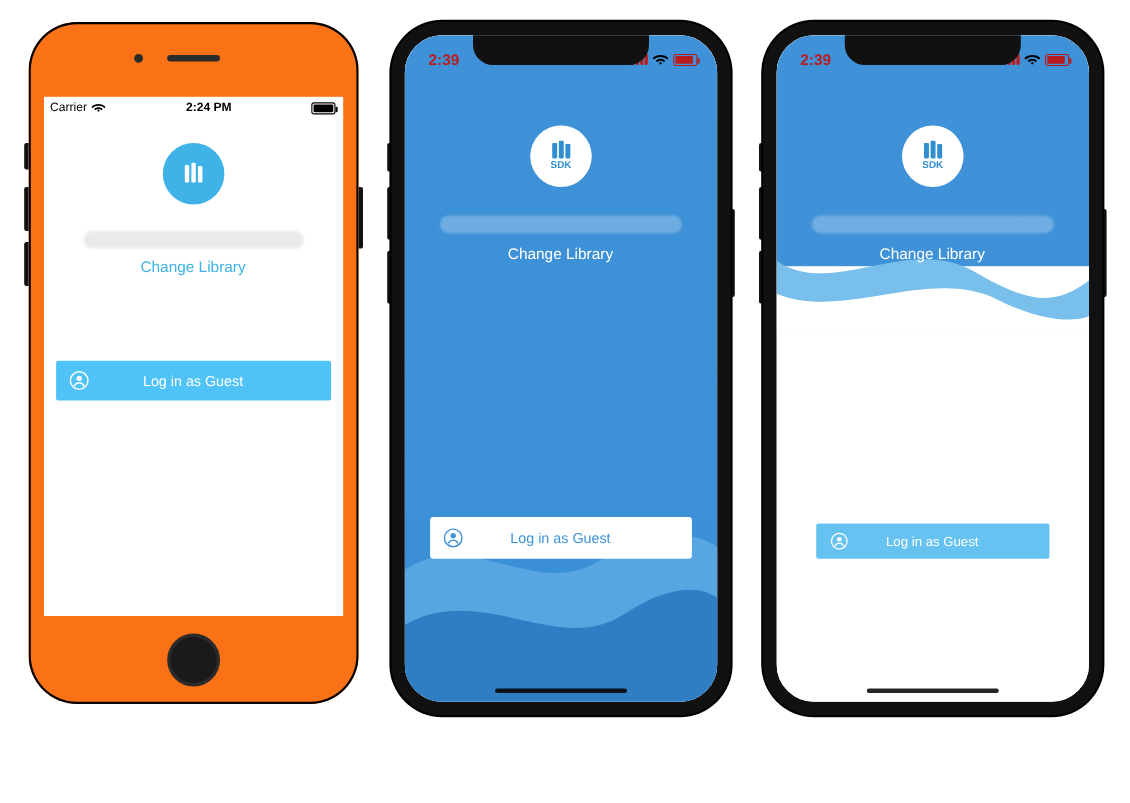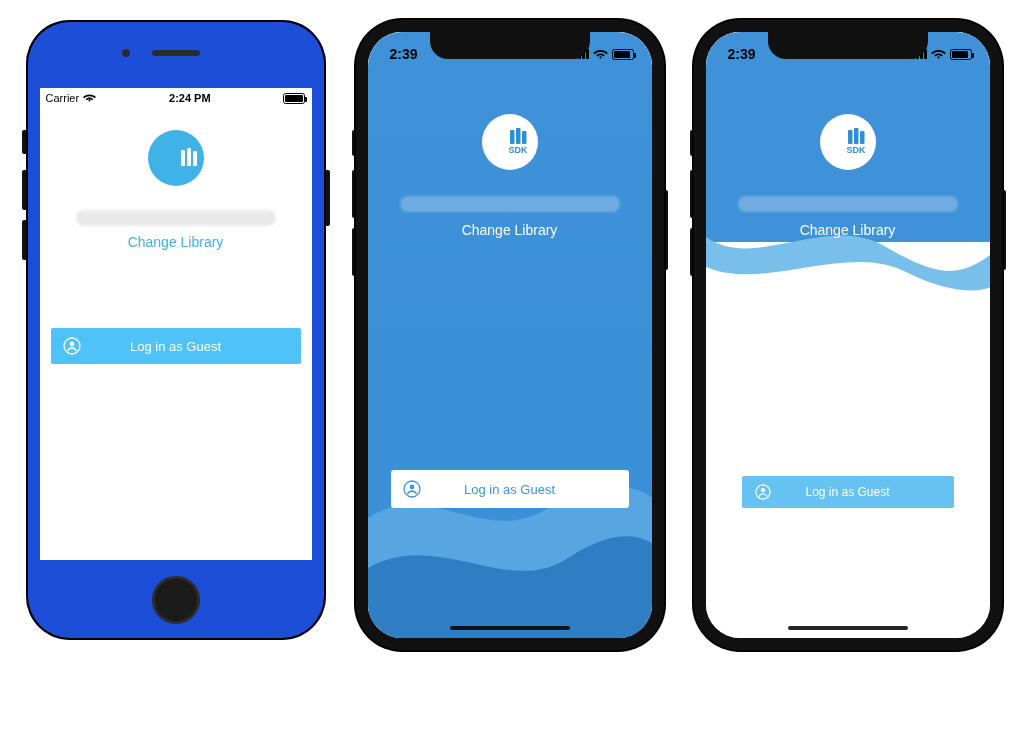--- a/index.html
+++ b/index.html
@@ -21,21 +21,21 @@
   .caption {
     margin-top: 20px;
     font-size: 14px;
     font-weight: 600;
     color: #000;
   }
 
   
   .frame-classic {
     width: 300px; height: 620px;
-    background: #1d4ed8;
+    background: #f97316;
     border-radius: 44px;
     padding: 68px 14px 80px 14px;
     position: relative;
     box-shadow: inset 0 0 0 2px #000;
   }
   .frame-classic .earpiece {
     position: absolute; top: 30px; left: 50%; transform: translateX(-50%);
     width: 48px; height: 6px; background: #2b2b2b; border-radius: 3px;
   }
   .frame-classic .camdot {
@@ -92,37 +92,37 @@
   }
   .statusbar-classic .left { display:flex; align-items:center; gap:4px; }
   .statusbar-classic .right { display:flex; align-items:center; gap:4px; }
 
   .statusbar-x {
     height: 38px; display:flex; justify-content:space-between; align-items:center;
     padding: 6px 18px 0 22px; font-size: 14px; font-weight: 600;
     position: relative; z-index: 40;
   }
   .statusbar-x .right { display:flex; align-items:center; gap:4px; }
-  .statusbar-x.dark { color:#000000; }
+  .statusbar-x.dark { color:#b91c1c; }
   .statusbar-x.dark svg { fill:#000; }
 
   .sig-bars { display:inline-flex; align-items:flex-end; gap:1.5px; height:10px; }
   .sig-bars i { width:2.5px; background: currentColor; border-radius:1px; }
   .sig-bars i:nth-child(1){height:3px} .sig-bars i:nth-child(2){height:5px}
   .sig-bars i:nth-child(3){height:7.5px} .sig-bars i:nth-child(4){height:10px}
 
   .batt { position:relative; width:22px; height:11px; border:1px solid currentColor; border-radius:2.5px; }
   .batt::after { content:""; position:absolute; right:-3px; top:3px; width:2px; height:5px; background:currentColor; border-radius:0 1px 1px 0;}
   .batt .fill { position:absolute; left:1px; top:1px; bottom:1px; width:80%; background: currentColor; border-radius:1px; }
   .batt.solid .fill { width: calc(100% - 2px); }
 
   
   .p1-content { padding-top: 22px; display:flex; flex-direction:column; align-items:center; }
   .logo-circle {
-    width:56px; height:56px; border-radius:50%; display:flex; align-items:center; justify-content:flex-end;
+    width:56px; height:56px; border-radius:50%; display:flex; align-items:center; justify-content:center;
   }
   .logo-blue-bg { background:#3fb2e8; }
   .logo-white-bg { background:#fff; }
   .blurline {
     margin-top: 24px; width: 200px; height: 16px; border-radius: 8px;
     background: #e9e9e9; filter: blur(1.5px);
   }
   .change-lib-light { margin-top: 8px; font-size: 14px; color:#3fb2e8; }
   .guest-btn-blue {
     margin-top: 78px; width: 250px; height: 36px; background:#4fc3f7;

